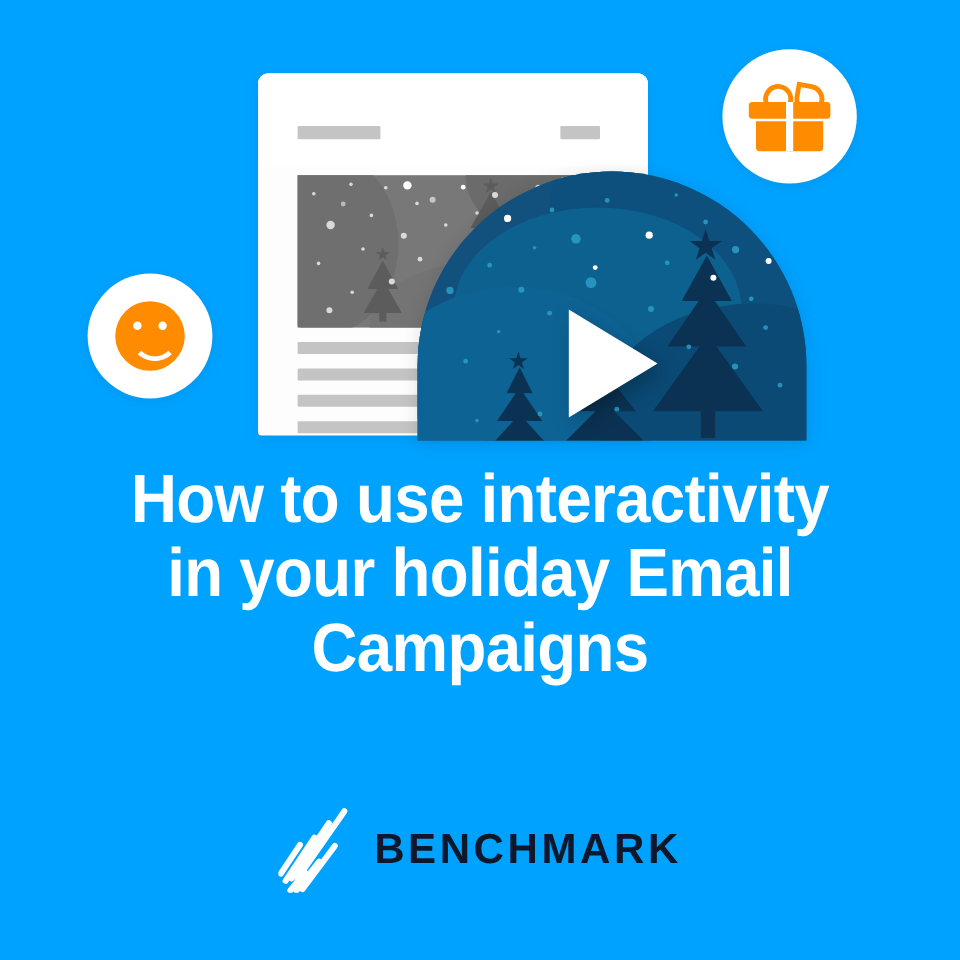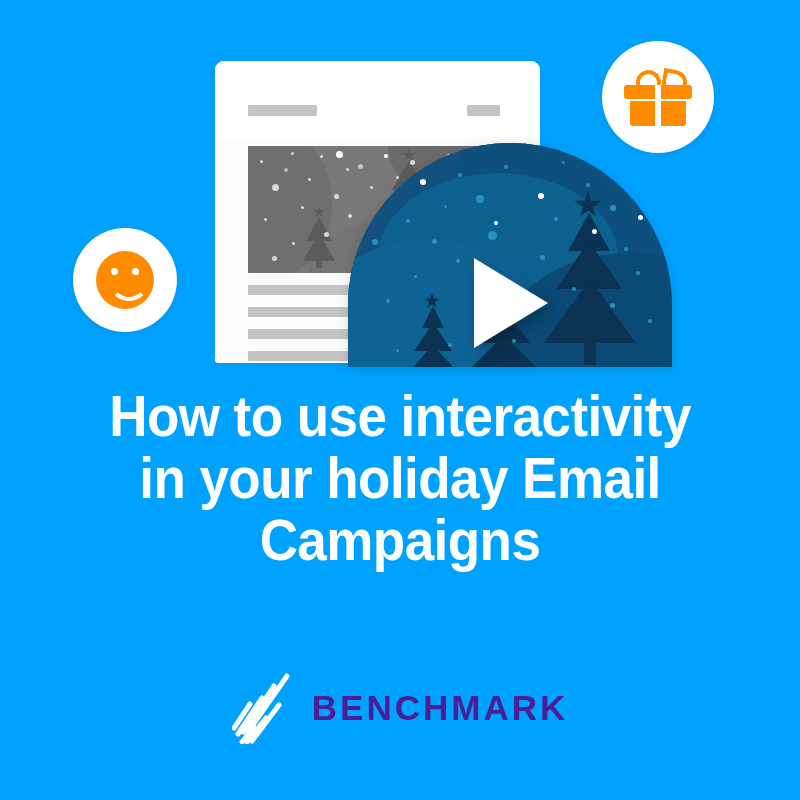--- a/index.html
+++ b/index.html
@@ -225,21 +225,21 @@
     justify-content: center;
     align-items: center;
     gap: 18px;
   }
   .logo-mark {
     position: relative;
     width: 62px;
     height: 72px;
   }
   .logo-wordmark {
-    color: #4c1d95;
+    color: #0f172a;
     font-family: "Liberation Sans", sans-serif;
     font-weight: 700;
     font-size: 35px;
     letter-spacing: 3px;
   }
 </style>
 </head>
 <body>
 
 <div id="canvas">

